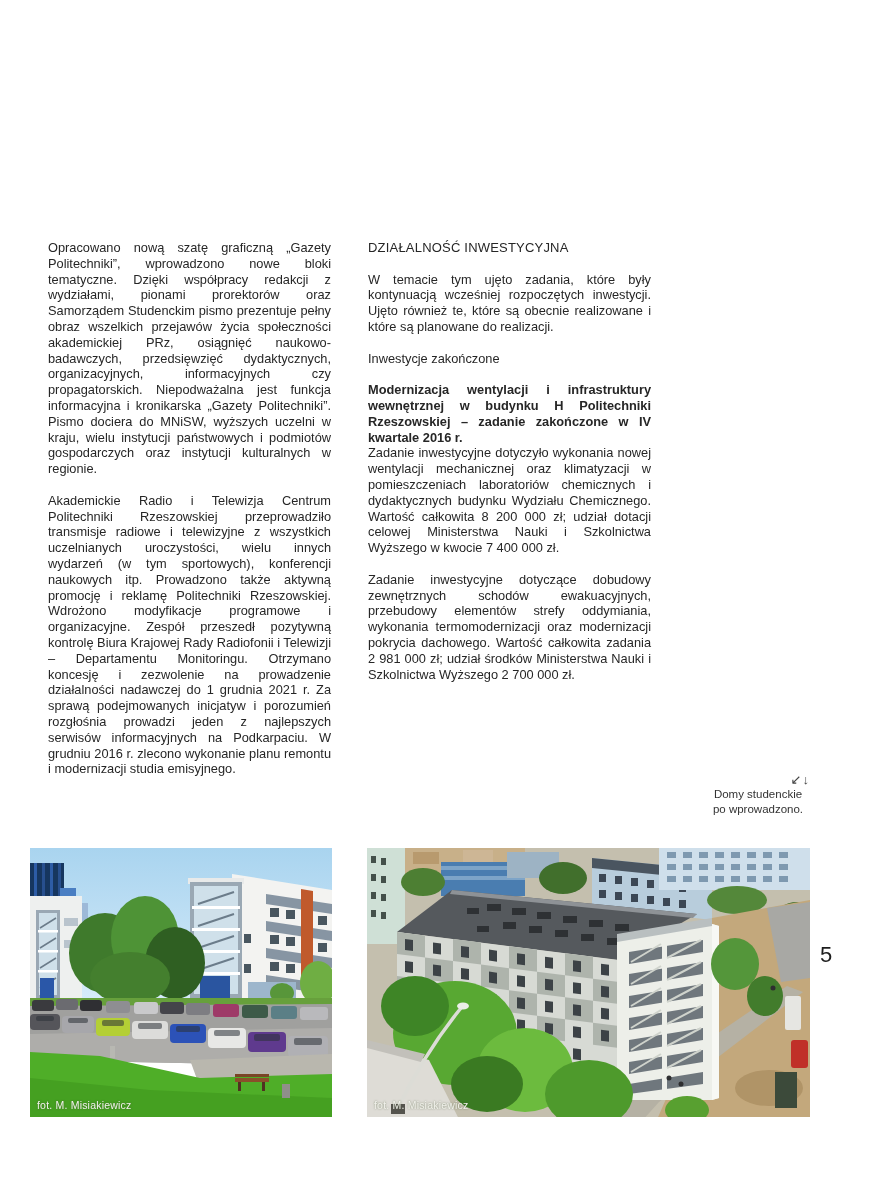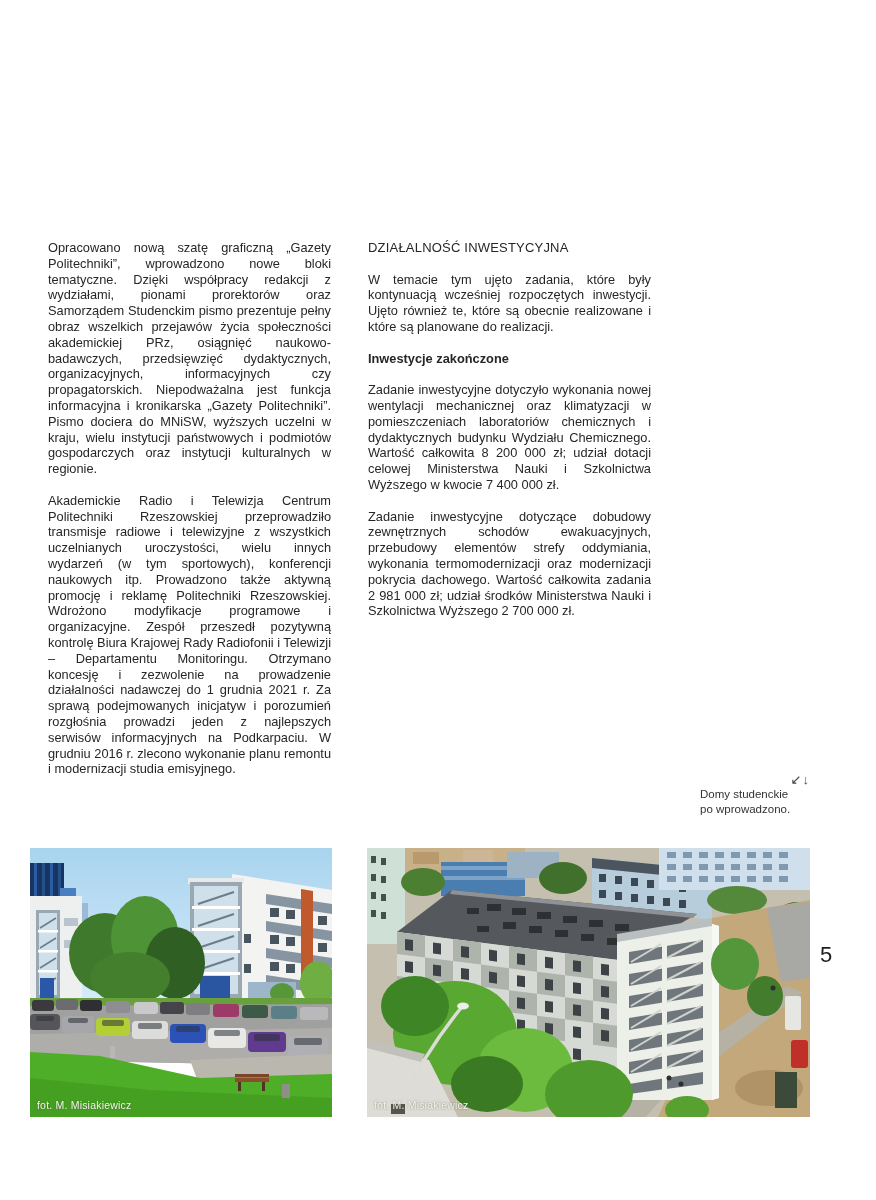--- a/index.html
+++ b/index.html
@@ -5,27 +5,27 @@
   html,body{margin:0;padding:0;background:#ffffff;}
   .page{
     position:relative;width:876px;height:1200px;background:#ffffff;overflow:hidden;
     font-family:"Liberation Sans",sans-serif;color:#262626;border-radius:21px;
   }
   .col{position:absolute;top:240px;width:283px;font-size:12.8px;line-height:15.8px;text-align:justify;}
   .col p{margin:0 0 15.8px 0;}
   .col-left{left:48px;}
   .col-right{left:368px;}
   .col h2{font-size:13px;line-height:15.8px;margin:0 0 15.8px 0;font-weight:normal;letter-spacing:.2px;}
-  .col h3{font-size:12.8px;line-height:15.8px;margin:0 0 15.8px 0;font-weight:bold;}
+  .col h3{font-size:12.8px;line-height:15.8px;margin:0 0 15.8px 0;font-weight:normal;}
   .inv{margin:0 0 15.8px 0;}
   .inv .inv-title{font-weight:bold;margin:0;}
   .inv .inv-body{margin:0;}
   .side-caption{position:absolute;left:700px;top:772px;width:116px;font-size:11.5px;line-height:15px;color:#333;}
   .side-caption .arrows{text-align:right;padding-right:6px;font-size:13px;letter-spacing:1px;color:#444;}
-  .side-caption .cap-line{}
+  .side-caption .cap-line{text-align:center;}
   .page-number{position:absolute;left:820px;top:942px;font-size:22px;color:#1d1d1d;}
   .photo{position:absolute;top:848px;height:269px;overflow:hidden;}
   .photo-left{left:30px;width:302px;}
   .photo-right{left:367px;width:443px;}
   .photo svg{display:block;}
   .credit{
     position:absolute;left:7px;bottom:6px;font-size:10.5px;color:#f2f2ec;
     text-shadow:0 0 2px rgba(60,80,40,.6);letter-spacing:.2px;
   }
 </style>
@@ -37,20 +37,21 @@
   <div class="col col-left">
     <p>Opracowano nową szatę graficzną „Gazety Politechniki”, wprowadzono nowe bloki tematyczne. Dzięki współpracy redakcji z wydziałami, pionami prorektorów oraz Samorządem Studenckim pismo prezentuje pełny obraz wszelkich przejawów życia społeczności akademickiej PRz, osiągnięć naukowo-badawczych, przedsięwzięć dydaktycznych, organizacyjnych, informacyjnych czy propagatorskich. Niepodważalna jest funkcja informacyjna i kronikarska „Gazety Politechniki”. Pismo dociera do MNiSW, wyższych uczelni w kraju, wielu instytucji państwowych i podmiotów gospodarczych oraz instytucji kulturalnych w regionie.</p>
     <p>Akademickie Radio i Telewizja Centrum Politechniki Rzeszowskiej przeprowadziło transmisje radiowe i telewizyjne z wszystkich uczelnianych uroczystości, wielu innych wydarzeń (w tym sportowych), konferencji naukowych itp. Prowadzono także aktywną promocję i reklamę Politechniki Rzeszowskiej. Wdrożono modyfikacje programowe i organizacyjne. Zespół przeszedł pozytywną kontrolę Biura Krajowej Rady Radiofonii i Telewizji – Departamentu Monitoringu. Otrzymano koncesję i zezwolenie na prowadzenie działalności nadawczej do 1 grudnia 2021 r. Za sprawą podejmowanych inicjatyw i porozumień rozgłośnia prowadzi jeden z najlepszych serwisów informacyjnych na Podkarpaciu. W grudniu 2016 r. zlecono wykonanie planu remontu i modernizacji studia emisyjnego.</p>
   </div>
 
   <div class="col col-right">
     <h2>DZIAŁALNOŚĆ INWESTYCYJNA</h2>
     <p>W temacie tym ujęto zadania, które były kontynuacją wcześniej rozpoczętych inwestycji. Ujęto również te, które są obecnie realizowane i które są planowane do realizacji.</p>
     <h3>Inwestycje zakończone</h3>
     <div class="inv">
+      <p class="inv-title">Modernizacja wentylacji i infrastruktury wewnętrznej w budynku H Politechniki Rzeszowskiej – zadanie zakończone w IV kwartale 2016 r.</p>
       <p class="inv-body">Zadanie inwestycyjne dotyczyło wykonania nowej wentylacji mechanicznej oraz klimatyzacji w pomieszczeniach laboratoriów chemicznych i dydaktycznych budynku Wydziału Chemicznego. Wartość całkowita 8 200 000 zł; udział dotacji celowej Ministerstwa Nauki i Szkolnictwa Wyższego w kwocie 7 400 000 zł.</p>
     </div>
     <div class="inv">
       <p class="inv-body">Zadanie inwestycyjne dotyczące dobudowy zewnętrznych schodów ewakuacyjnych, przebudowy elementów strefy oddymiania, wykonania termomodernizacji oraz modernizacji pokrycia dachowego. Wartość całkowita zadania 2 981 000 zł; udział środków Ministerstwa Nauki i Szkolnictwa Wyższego 2 700 000 zł.</p>
     </div>
   </div>
 
   <div class="side-caption">
     <div class="arrows"><span>↙</span><span>↓</span></div>
     <div class="cap-line">Domy studenckie</div>

